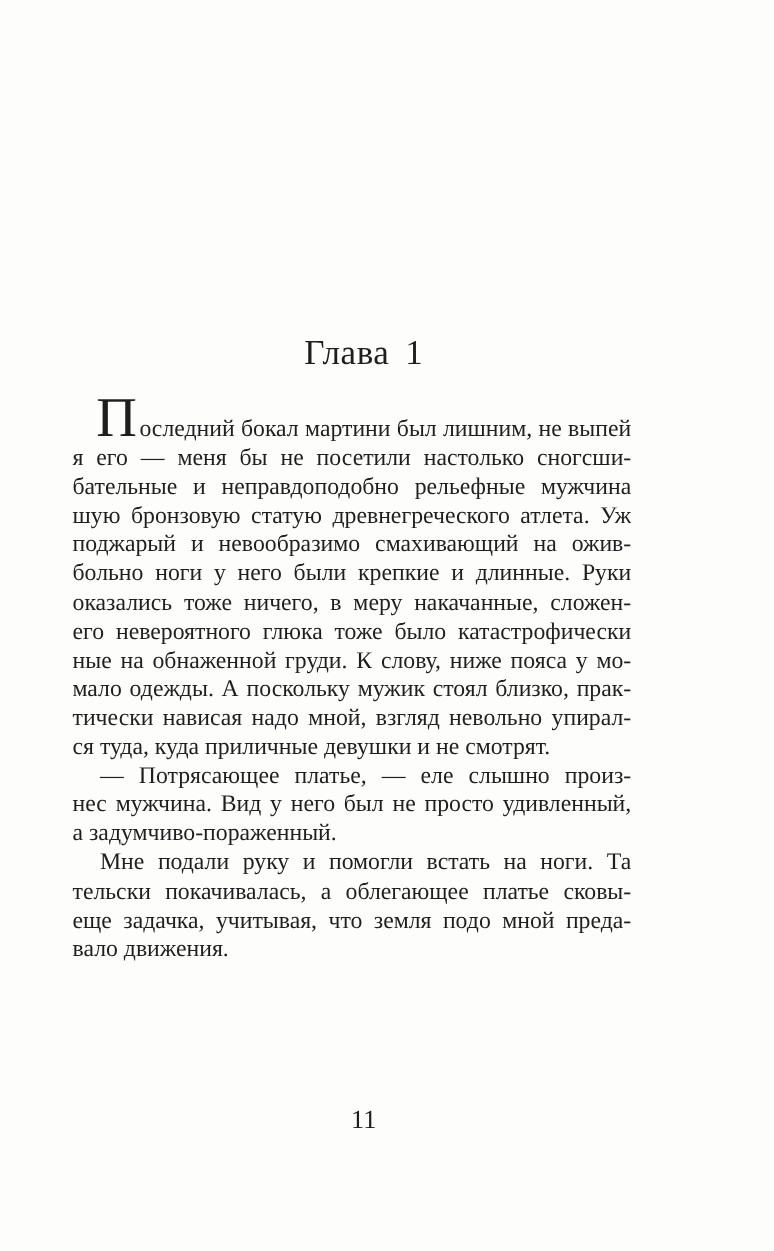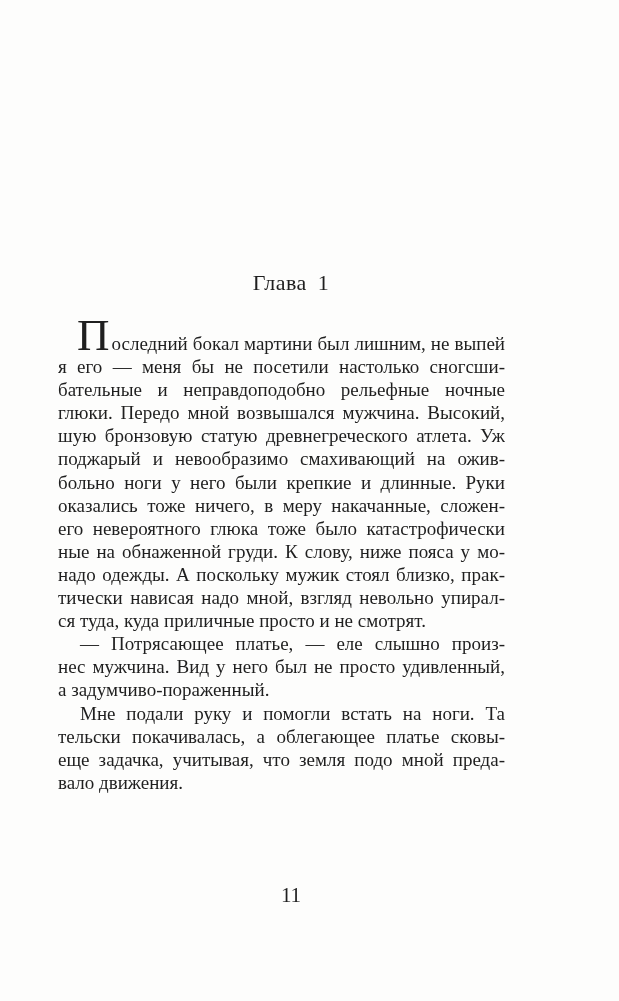--- a/index.html
+++ b/index.html
@@ -24,21 +24,21 @@
 
   .chapter-title {
     position: absolute;
     top: 263px;
     left: 0;
     width: 100%;
     box-sizing: border-box;
     padding-left: 19px;          
     margin: 0;
     text-align: center;
-    font-size: 22px;
+    font-size: 28px;
     font-weight: 400;
     line-height: 40px;
     word-spacing: 5px;
     letter-spacing: 0.5px;
   }
 
   .text-block {
     position: absolute;
     top: 332px;
     left: 0;
@@ -84,31 +84,30 @@
 <body>
 
 <div class="book-page" style="--paper: #fdfdfc; --ink: #1f1f1f;">
   <div class="content-col">
     <h1 class="chapter-title">Глава 1</h1>
 
     <div class="text-block" id="text-block">
         <div class="para">
           <div class="line cap-line"><span class="drop-cap">П</span>оследний бокал мартини был лишним, не выпей</div>
           <div class="line">я его — меня бы не посетили настолько сногсши-</div>
-          <div class="line">бательные и неправдоподобно рельефные ночные</div>
-          <div class="line">глюки. Передо мной возвышался мужчина. Высокий,</div>
+          <div class="line">бательные и неправдоподобно рельефные мужчина</div>
           <div class="line">шую бронзовую статую древнегреческого атлета. Уж</div>
           <div class="line">поджарый и невообразимо смахивающий на ожив-</div>
           <div class="line">больно ноги у него были крепкие и длинные. Руки</div>
           <div class="line">оказались тоже ничего, в меру накачанные, сложен-</div>
           <div class="line">его невероятного глюка тоже было катастрофически</div>
           <div class="line">ные на обнаженной груди. К слову, ниже пояса у мо-</div>
-          <div class="line">надо одежды. А поскольку мужик стоял близко, прак-</div>
+          <div class="line">мало одежды. А поскольку мужик стоял близко, прак-</div>
           <div class="line">тически нависая надо мной, взгляд невольно упирал-</div>
-          <div class="line last">ся туда, куда приличные просто и не смотрят.</div>
+          <div class="line last">ся туда, куда приличные девушки и не смотрят.</div>
         </div>
         <div class="para">
           <div class="line indent-first">— Потрясающее платье, — еле слышно произ-</div>
           <div class="line">нес мужчина. Вид у него был не просто удивленный,</div>
           <div class="line last">а задумчиво-пораженный.</div>
         </div>
         <div class="para">
           <div class="line indent-first">Мне подали руку и помогли встать на ноги. Та</div>
           <div class="line">тельски покачивалась, а облегающее платье сковы-</div>
           <div class="line">еще задачка, учитывая, что земля подо мной преда-</div>

